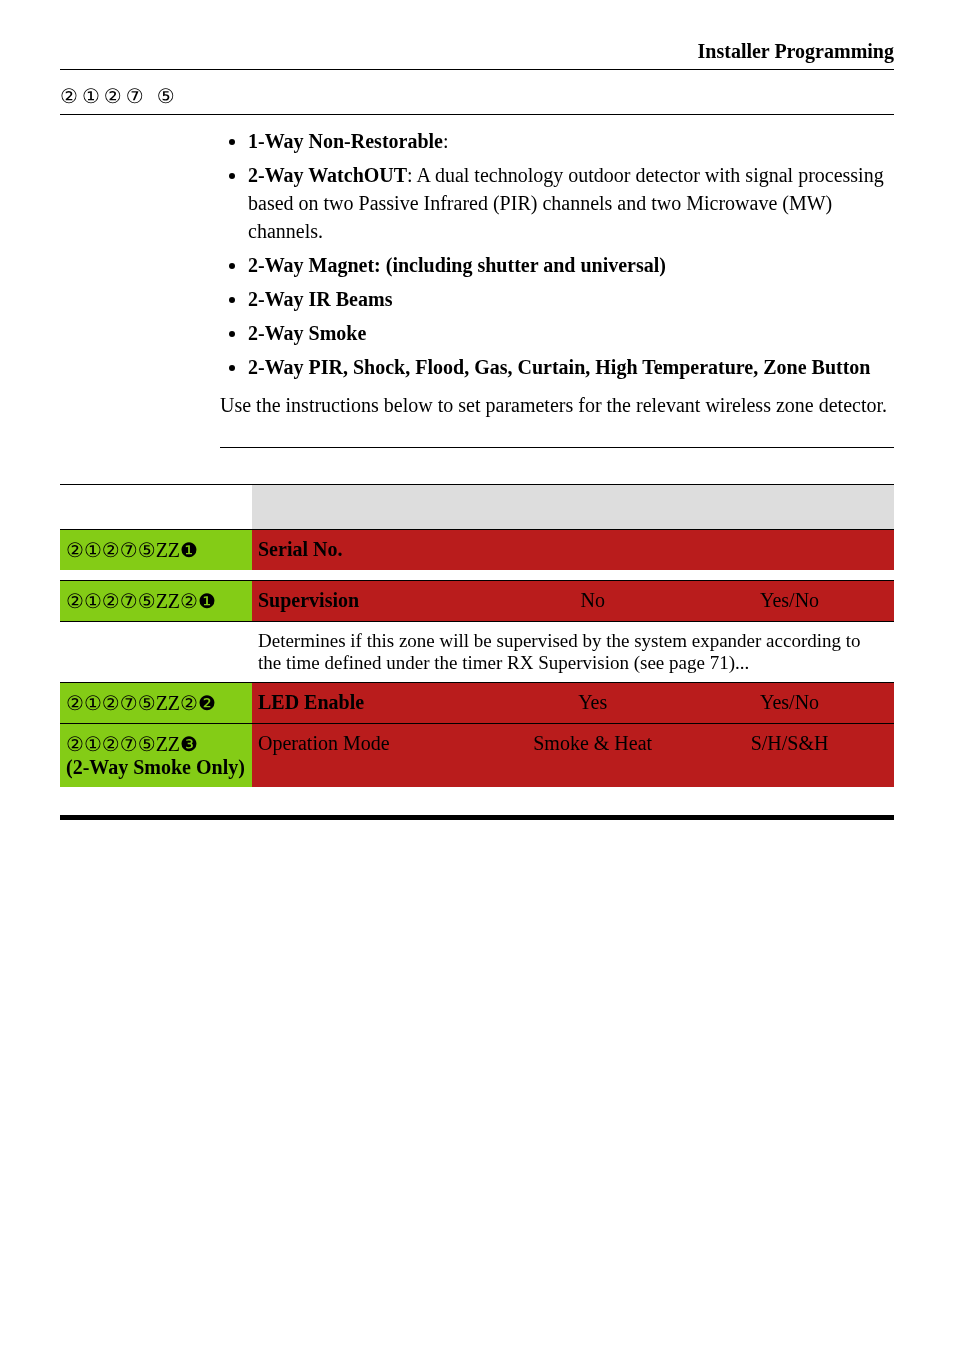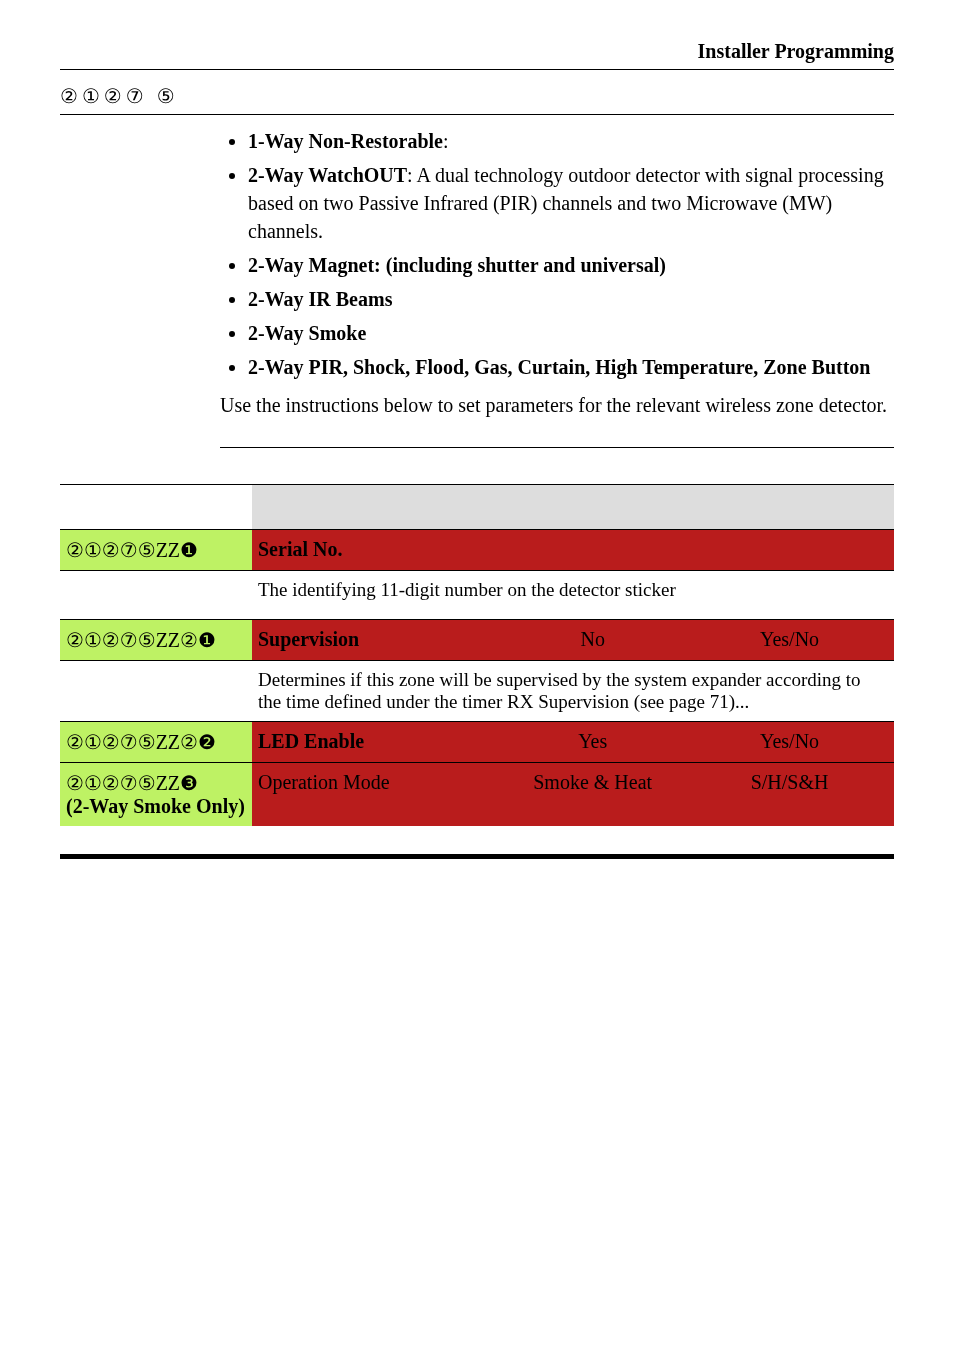--- a/index.html
+++ b/index.html
@@ -54,21 +54,21 @@
   }
   td.code-col {
     width: 180px;
     font-size: 20px;
     white-space: nowrap;
   }
   tr.head-row td.label-cells {
     background: #b91c1c;
     font-weight: bold;
   }
-  tr.head-row td.code-col { background: #bef264; }
+  tr.head-row td.code-col { background: #84cc16; }
   td.label-cells { padding-left: 10px; }
   .row-sep td { border-top: 1px solid #000; }
   .row-sep-bottom td { border-bottom: 1px solid #000; }
   .desc-row td.label-cells { font-size: 19px; }
   .col3 { display: grid; grid-template-columns: 1.2fr 1fr 1fr; }
   .col3 span:nth-child(2){ text-align: center; }
   .col3 span:nth-child(3){ text-align: center; }
   .footnote-row td {
     padding-top: 10px;
   }
@@ -111,24 +111,20 @@
     <tbody>
         <tr class="row-sep">
       <td class="code-col"></td>
       <td class="label-cells" style="background:#ddd;height:28px"></td>
     </tr>
 
     <tr class="head-row row-sep">
       <td class="code-col">②①②⑦⑤ZZ❶</td>
       <td class="label-cells">Serial No.</td>
     </tr>
-    <tr class="desc-row row-sep">
-      <td class="code-col"></td>
-      <td class="label-cells">The identifying 11-digit number on the detector sticker</td>
-    </tr>
 
 
     <tr>
           <td colspan="2" style="height:10px;padding:0"></td>
         </tr>
 
     <tr class="head-row row-sep">
       <td class="code-col">②①②⑦⑤ZZ②❶</td>
       <td class="label-cells">
         <div class="col3">

